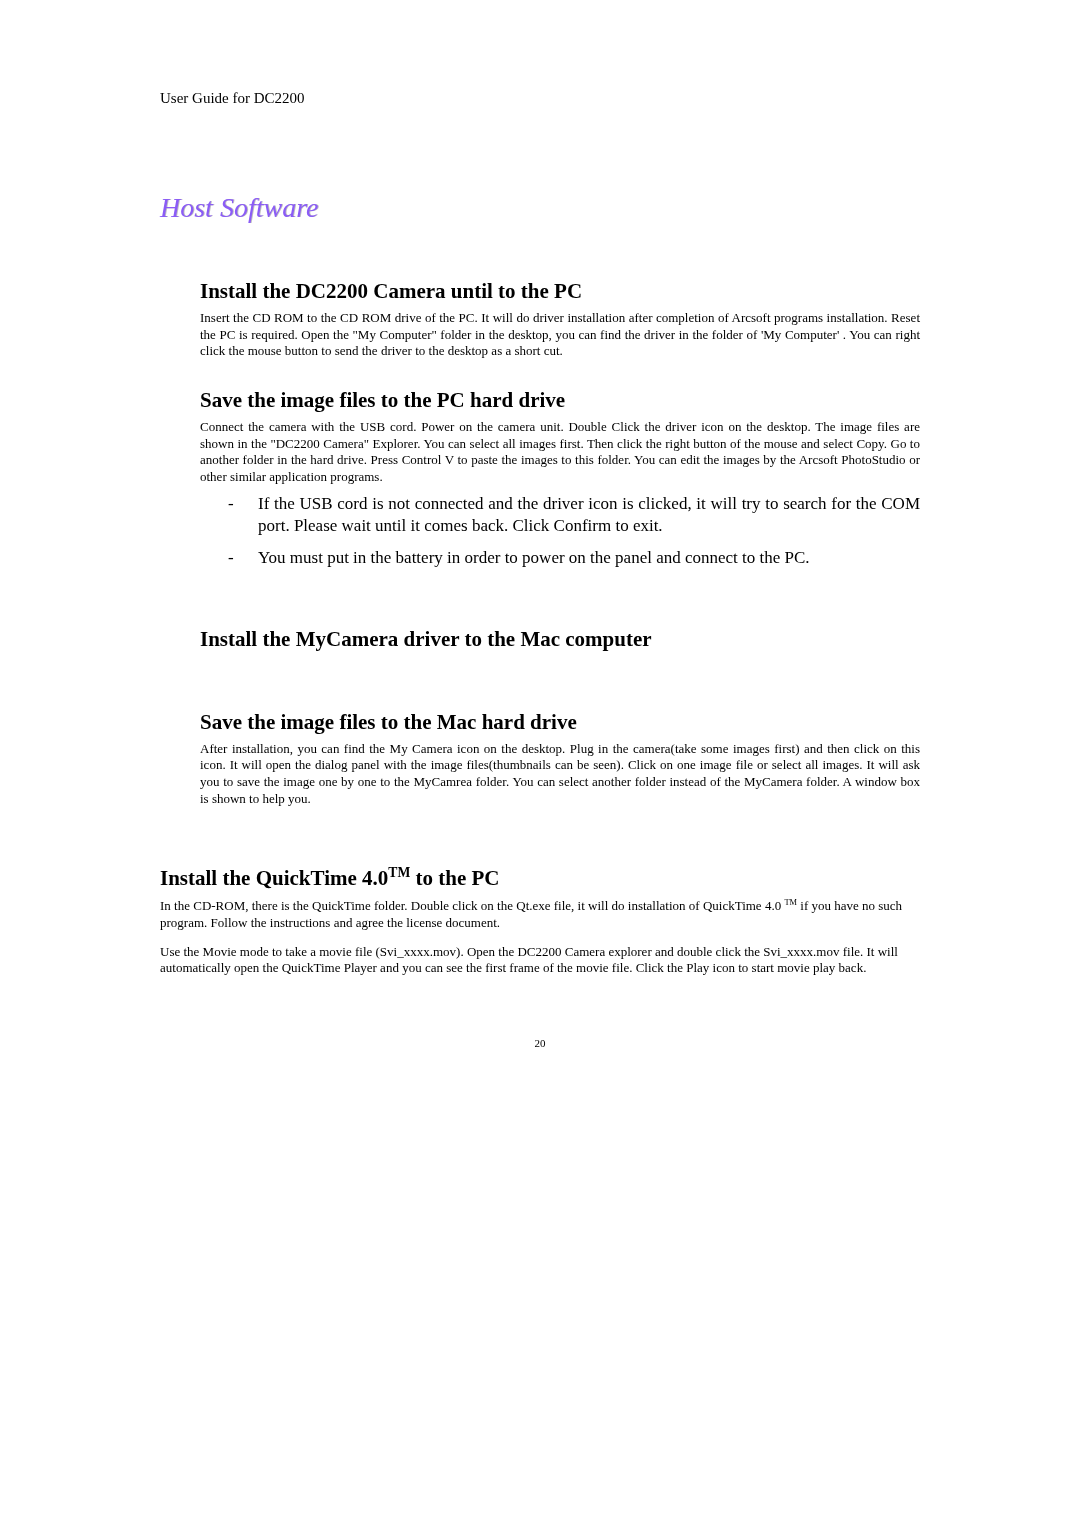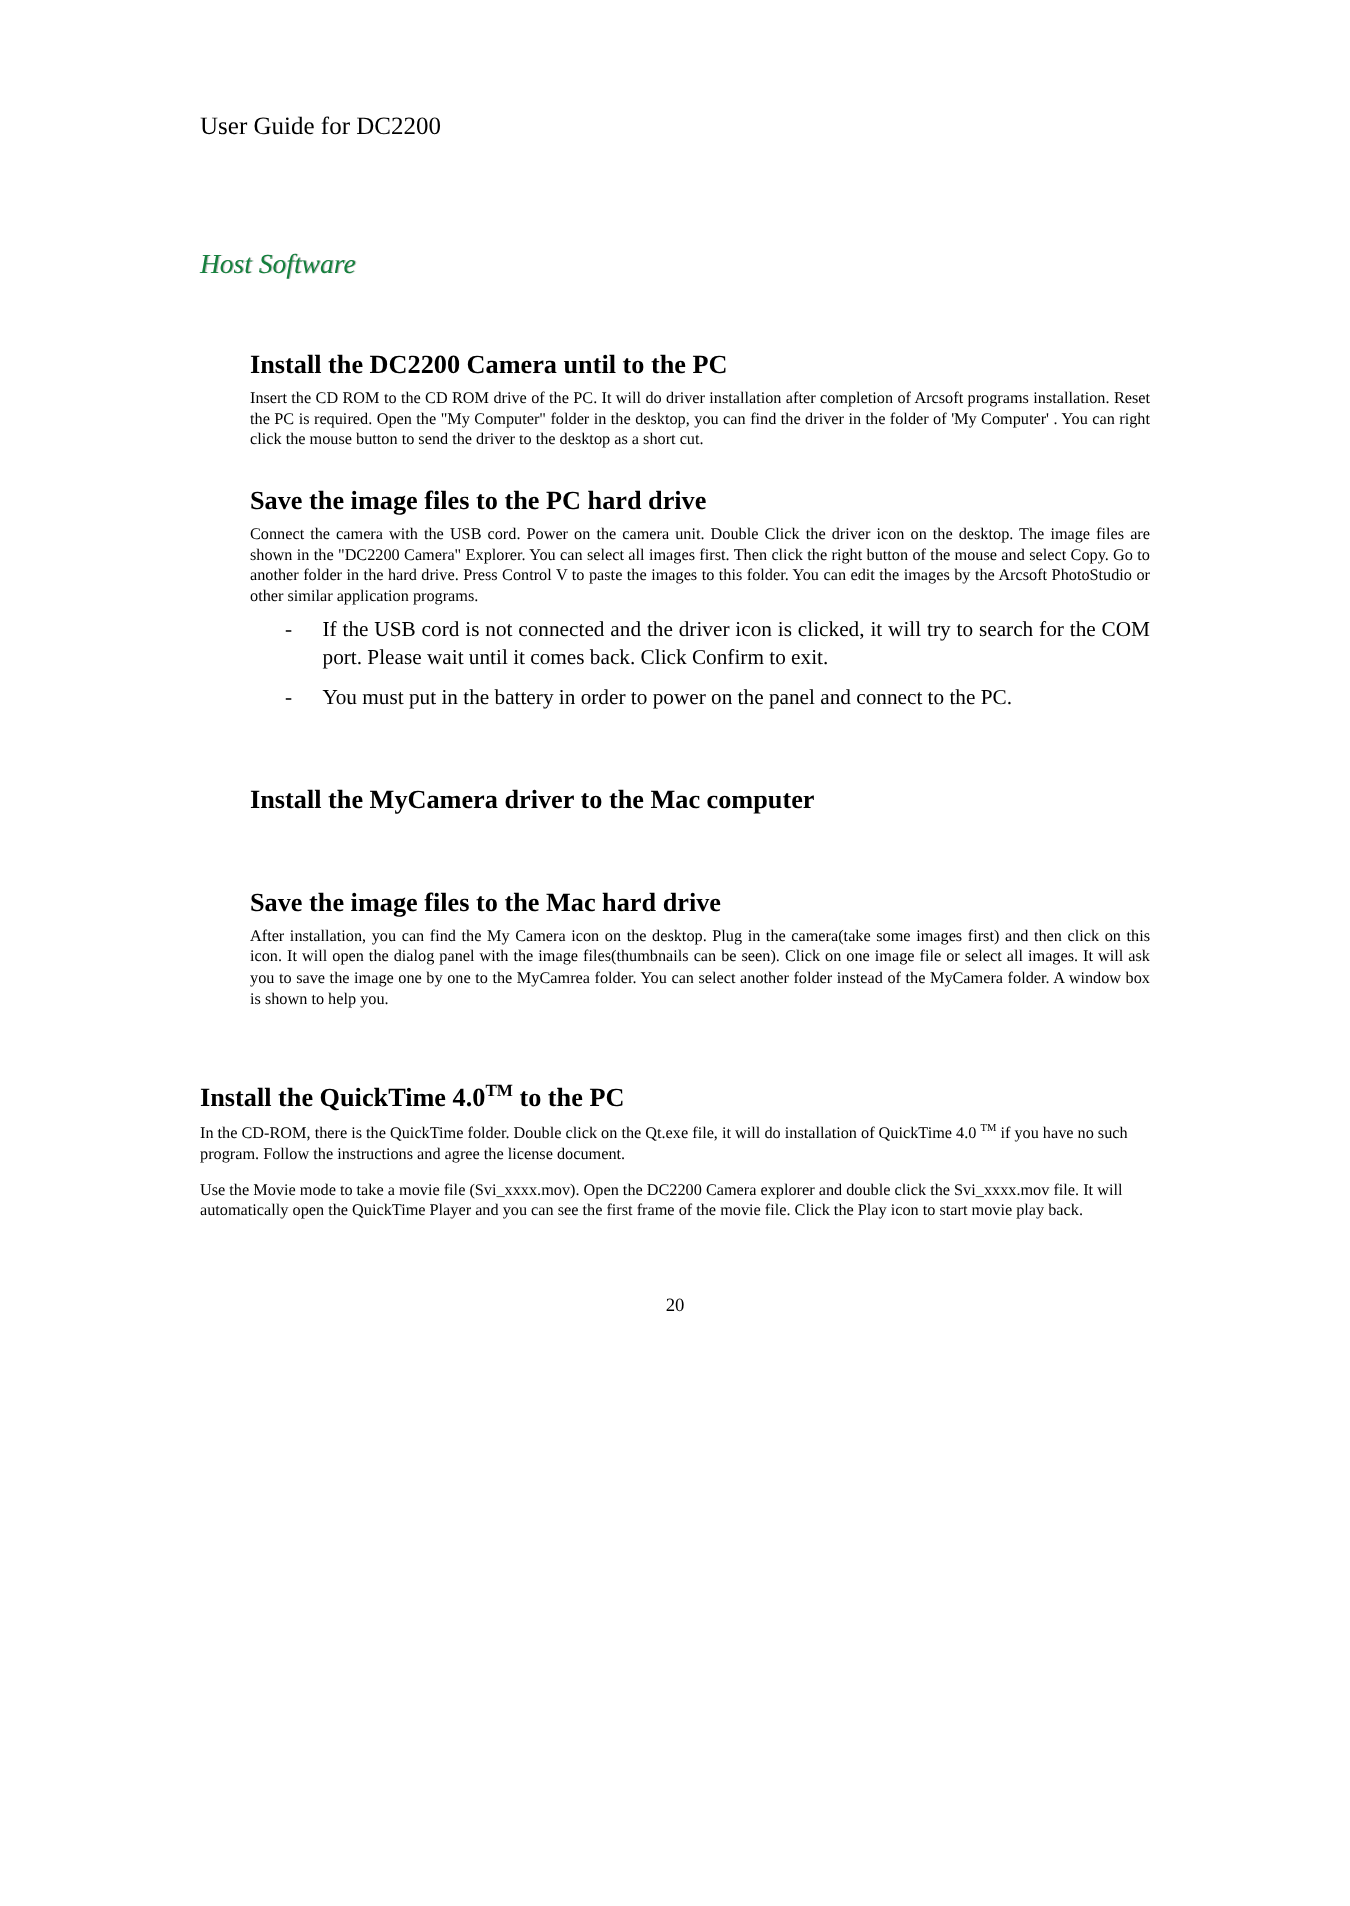--- a/index.html
+++ b/index.html
@@ -9,28 +9,28 @@
     font-family: "Times New Roman", Times, serif;
     color: #000;
     width: 1080px;
     height: 1525px;
     box-sizing: border-box;
   }
   .page {
     padding: 90px 160px 60px 160px;
   }
   .running-head {
-    font-size: 20px;
+    font-size: 15px;
     margin-bottom: 85px;
   }
   .chapter-title {
     font-style: italic;
-    font-size: 22px;
+    font-size: 28px;
     font-weight: 500;
-    color: #15803d;
+    color: #8b5cf6;
     margin-bottom: 55px;
     position: relative;
     text-shadow: 1px 0 0 rgba(0,0,0,0.25);
   }
   .section {
     margin-left: 40px;
     margin-bottom: 28px;
   }
   .h2 {
     font-weight: bold;
@@ -61,21 +61,21 @@
     flex: 0 0 30px;
   }
   .gap-sm { height: 12px; }
   .gap-md { height: 30px; }
   .superscript {
     font-size: 0.65em;
     vertical-align: super;
   }
   .page-num {
     text-align: center;
-    font-size: 15px;
+    font-size: 11px;
     margin-top: 60px;
   }
 </style>
 </head>
 <body>
 
 <div class="page">
 
   <div class="running-head">User Guide for DC2200</div>
 

